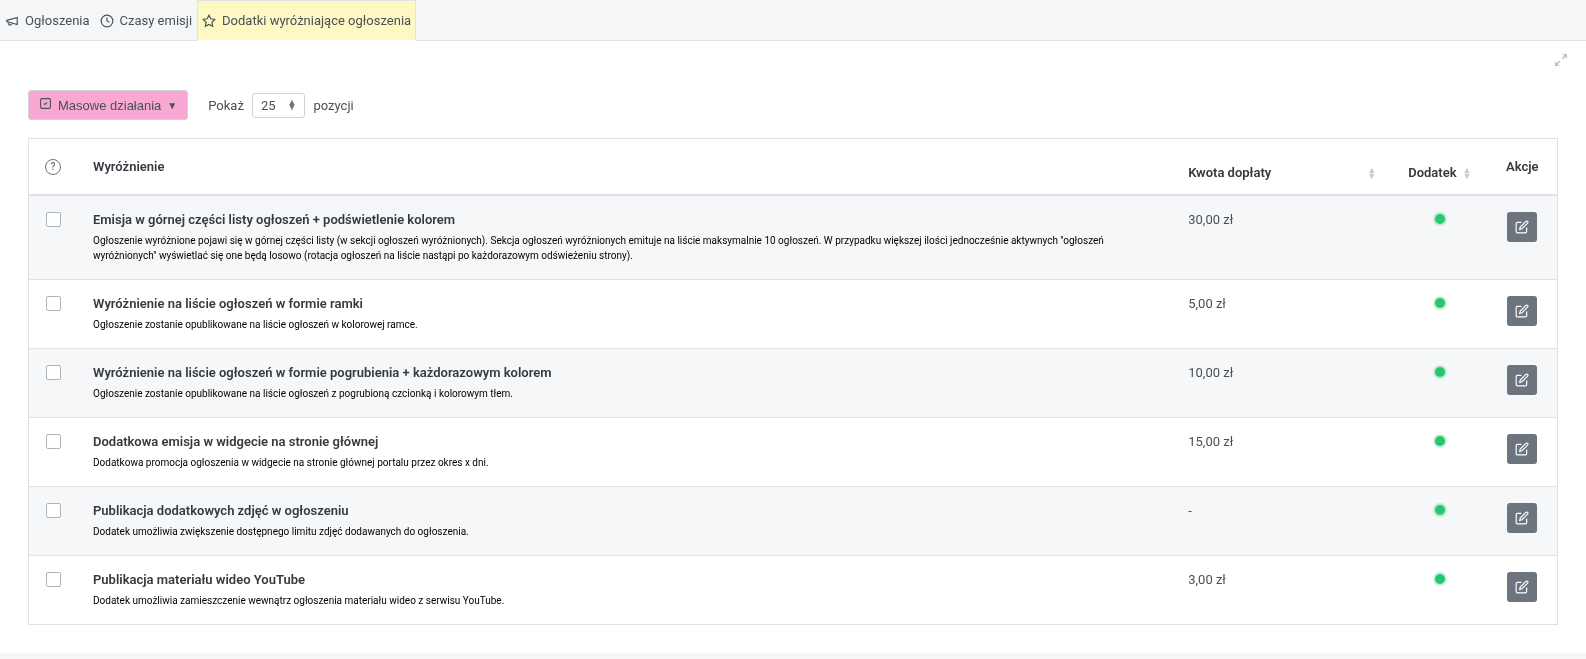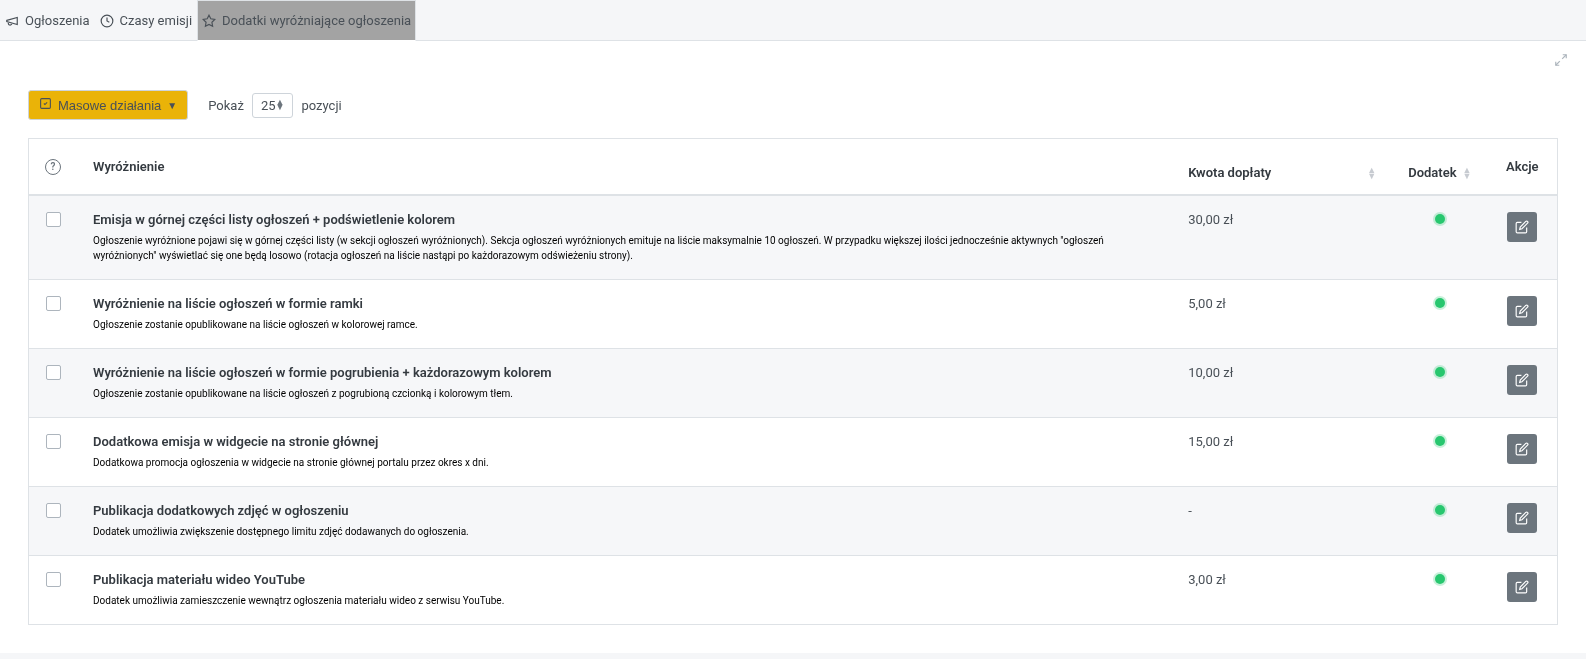--- a/index.html
+++ b/index.html
@@ -24,21 +24,21 @@
       align-items: center;
       gap: 6px;
       cursor: pointer;
       color: #495057;
       border: 1px solid transparent;
       border-bottom: none;
       background: transparent;
       font-size: 13px;
     }
     .tab.active {
-      background: #a3a3a3;
+      background: #fef9c3;
       border-color: #dee2e6;
       border-bottom: 1px solid #fff;
       margin-bottom: -1px;
     }
     .tab-icon {
       display: inline-flex;
       align-items: center;
       justify-content: center;
     }
     .content-panel {
@@ -60,40 +60,40 @@
       align-items: center;
       gap: 20px;
       padding: 20px 28px 18px;
     }
     .bulk-actions-btn {
       display: inline-flex;
       align-items: center;
       gap: 6px;
       padding: 6px 10px;
       border: 1px solid #ced4da;
-      background: #eab308;
+      background: #f9a8d4;
       border-radius: 3px;
       cursor: pointer;
       font-size: 13px;
       color: #495057;
     }
     .bulk-actions-btn .caret {
       font-size: 10px;
     }
     .page-size {
       display: flex;
       align-items: center;
       gap: 8px;
       font-size: 13px;
       color: #495057;
     }
     .page-size-select {
       display: inline-flex;
       align-items: center;
-      gap: 0;
+      gap: 12px;
       padding: 4px 8px;
       border: 1px solid #ced4da;
       border-radius: 3px;
       cursor: pointer;
     }
     .sort-arrows {
       display: inline-flex;
       flex-direction: column;
       line-height: 5px;
       font-size: 9px;

